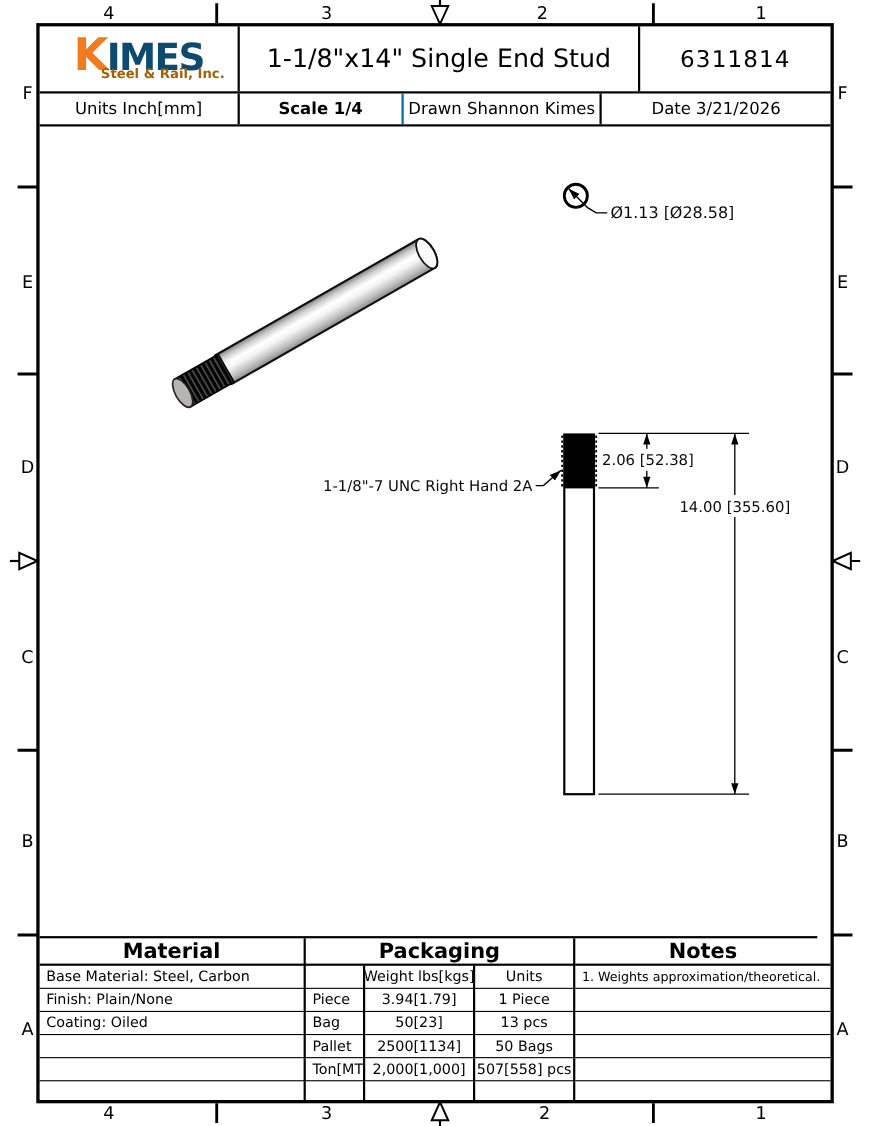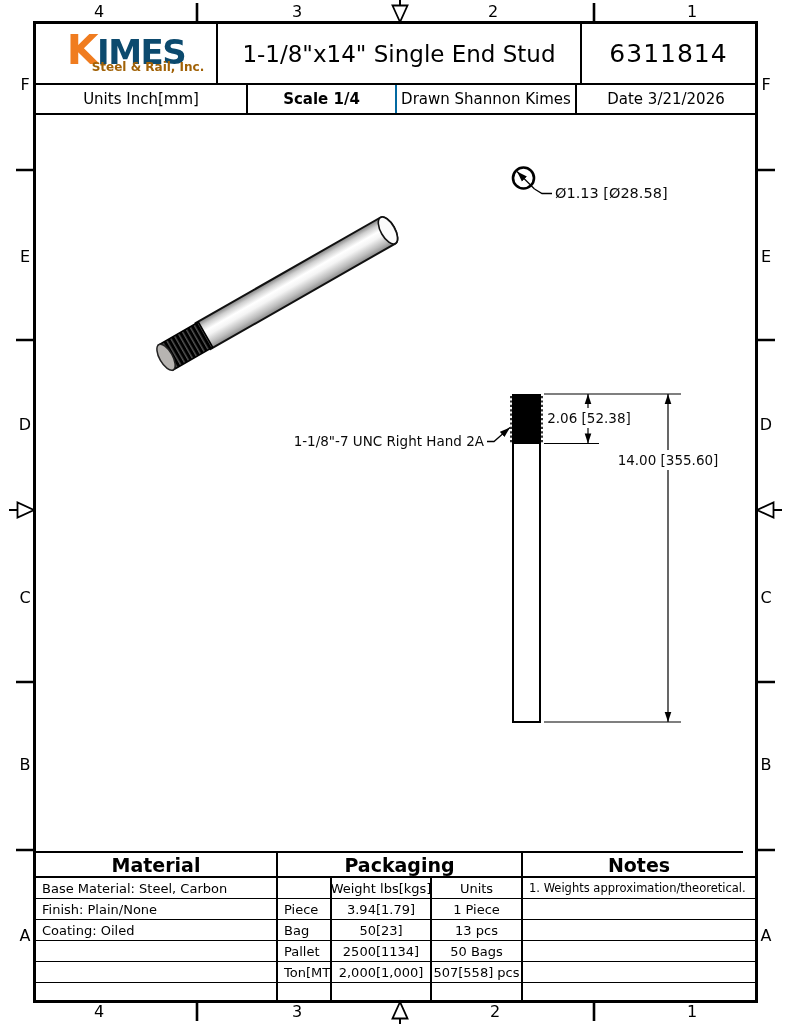--- a/index.html
+++ b/index.html
@@ -19,22 +19,22 @@
   svg.art{position:absolute;left:0;top:0;pointer-events:none;}
   svg.art text{font-family:"DejaVu Sans","Liberation Sans",sans-serif;fill:#0a0a0a;}
 
   
   .title-block{position:absolute;left:36px;top:24px;width:719px;}
   .tb-row1{display:flex;height:61px;border-bottom:2px solid #000;}
   .tb-row2{display:flex;height:30px;border-bottom:2px solid #000;font-size:15px;}
   .cell{display:flex;align-items:center;justify-content:center;}
   .logo-cell{width:182px;border-right:2px solid #000;flex-direction:column;}
   .title-cell{width:364px;border-right:2px solid #000;font-size:23px;}
-  .number-cell{flex:1;font-size:25px;letter-spacing:1px;}
-  .r2a{width:212px;border-right:2px solid #000;}
+  .number-cell{flex:1;font-size:21px;letter-spacing:1px;}
+  .r2a{width:182px;border-right:2px solid #000;}
   .r2b{width:149px;border-right:2px solid #0369a1;font-weight:bold;}
   .r2c{width:180px;border-right:2px solid #000;}
   .r2d{flex:1;}
 
   
   .logo-line1{font-weight:bold;letter-spacing:-1.5px;line-height:0.85;white-space:nowrap;}
   .logo-k{color:#F07C1F;font-size:41px;}
   .logo-imes{color:#0c4a6e;font-size:34px;}
   .logo-sub{font-weight:bold;font-size:12px;color:#a16207;margin:-7px 0 0 44px;white-space:nowrap;}
 

